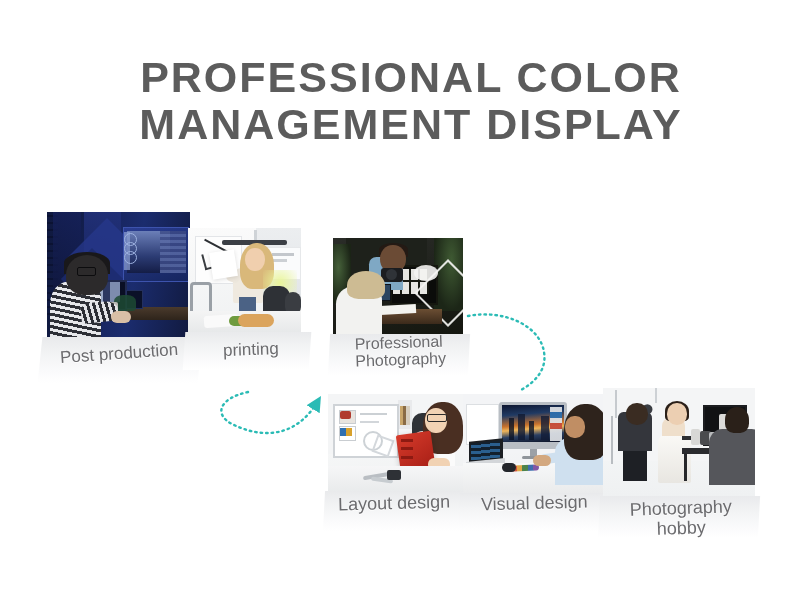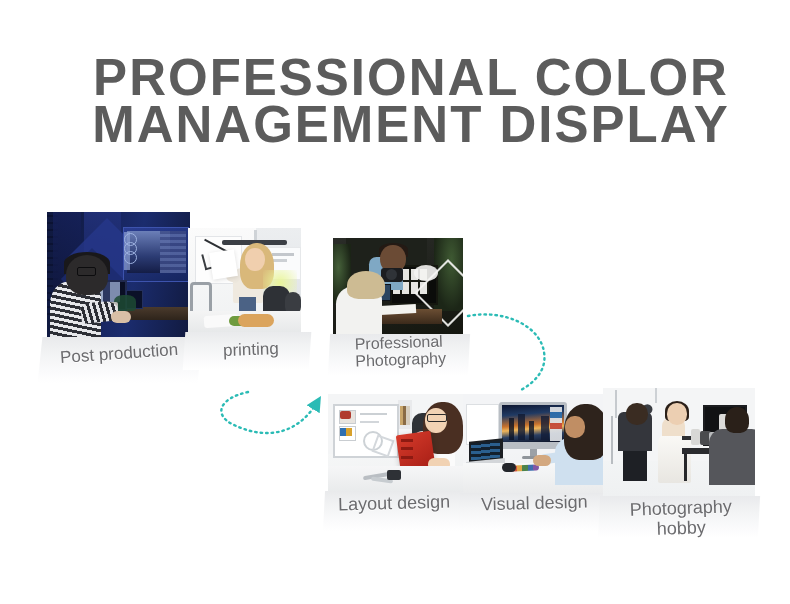--- a/index.html
+++ b/index.html
@@ -9,21 +9,21 @@
     background:#ffffff;
   }
   #stage{position:absolute;inset:0;background:#ffffff;}
 
   
   .title{
     position:absolute;left:0;top:54px;width:790px;
     text-align:center;
     color:#5c5c5c;
     font-weight:bold;
-    font-size:51px;
+    font-size:43px;
     line-height:47px;
     letter-spacing:2.0px;
     white-space:pre-line;
     padding-left:32px;
     box-sizing:border-box;
   }
 
   
   .card{position:absolute;overflow:hidden;}
   .photo{position:absolute;left:0;top:0;width:100%;height:100%;overflow:hidden;}

